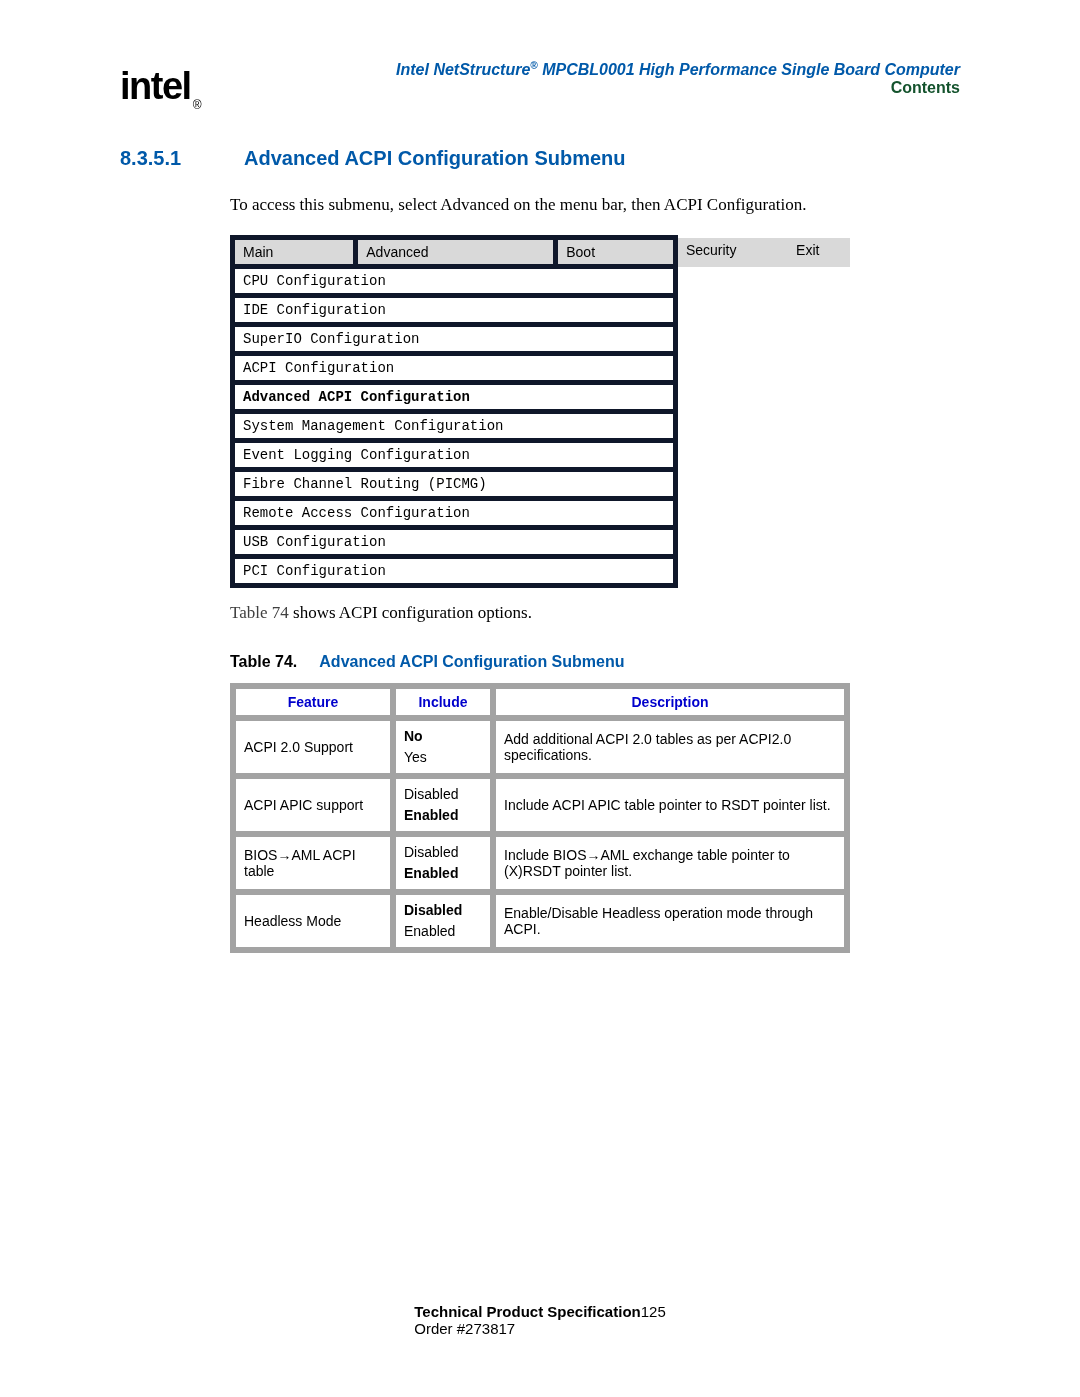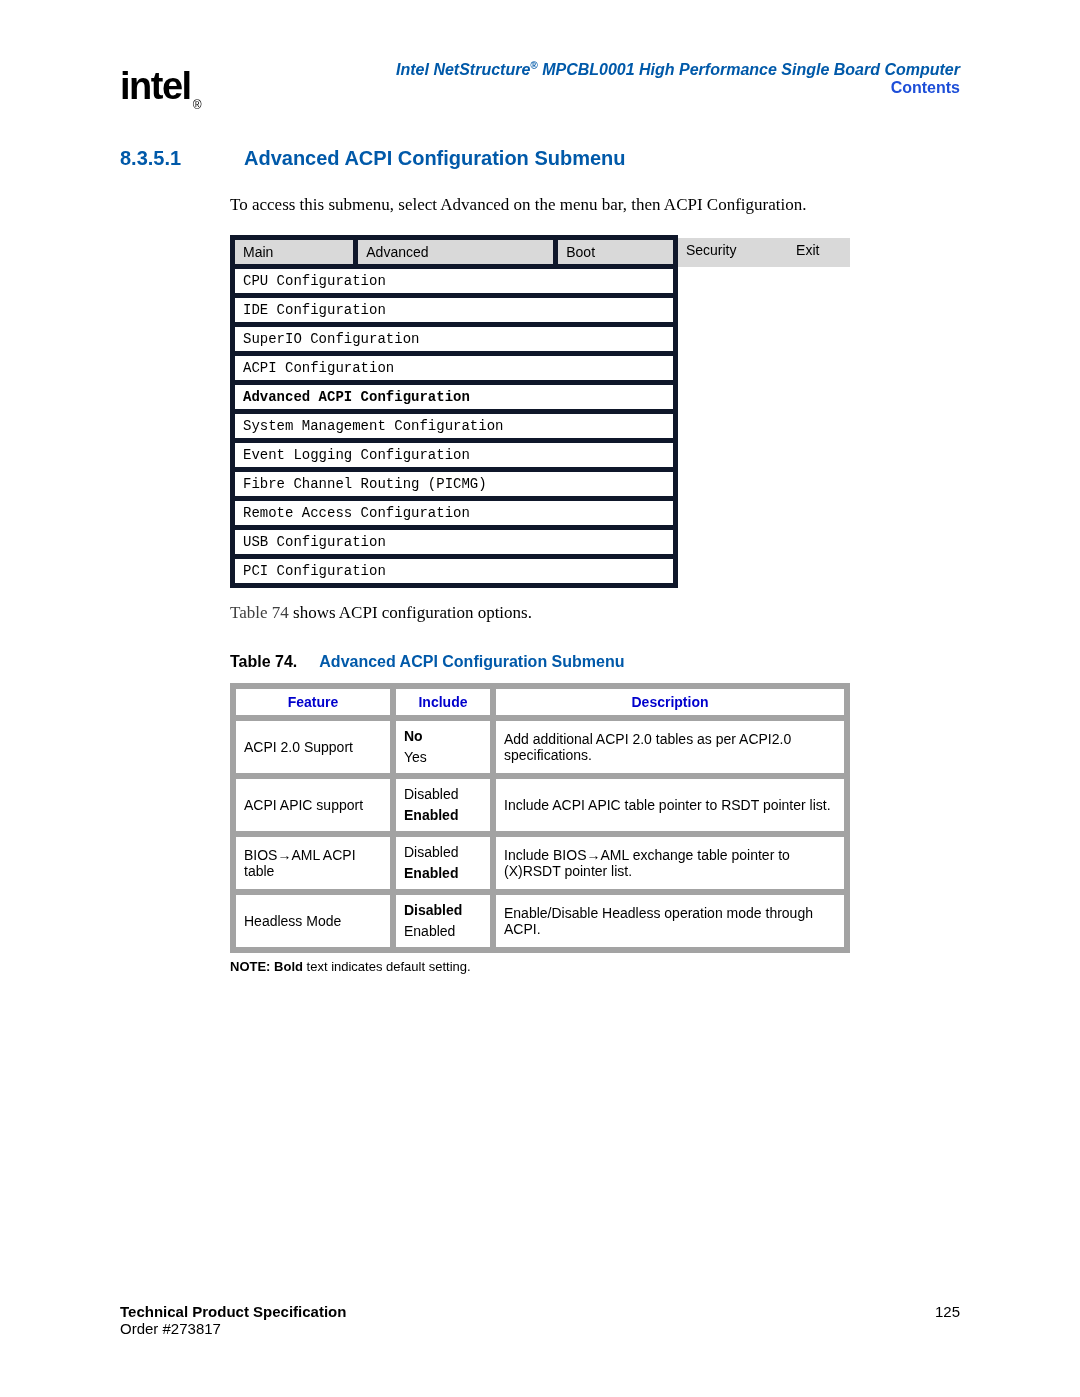--- a/index.html
+++ b/index.html
@@ -42,21 +42,21 @@
     padding-left: 180px;
   }
   .doc-title {
     color: #0059a9;
     font-style: italic;
     font-weight: bold;
     font-size: 16px;
   }
   .sup { font-size: 10px; vertical-align: super; }
   .contents-link {
-    color: #1d4ed8;
+    color: #14532d;
     font-weight: bold;
     font-size: 16px;
   }
   .section-row {
     display: flex;
     gap: 44px;
     margin-top: 40px;
     margin-bottom: 25px;
   }
   .sec-num {
@@ -136,21 +136,21 @@
     margin-top: 6px;
     font-size: 13px;
   }
   .arrow { font-family: Arial; }
   .footer {
     position: absolute;
     bottom: 60px;
     left: 120px;
     right: 120px;
     display: flex;
-    justify-content: space-between;
+    justify-content: center;
     align-items: baseline;
     font-family: Arial, sans-serif;
     font-size: 15px;
   }
   .footer .left .line1 { font-weight: bold; }
 </style>
 </head>
 <body>
 
 <div class="page">
@@ -275,23 +275,20 @@
           <td>Include BIOS<span class="arrow">→</span>AML exchange table pointer to (X)RSDT pointer list.</td>
         </tr>
         <tr>
           <td>Headless Mode</td>
           <td class="opts"><span class="bold">Disabled</span><br>Enabled</td>
           <td>Enable/Disable Headless operation mode through ACPI.</td>
         </tr>
       </tbody>
   </table>
 
-  <div class="note">
-    <span class="bold">NOTE:  </span><span class="bold">Bold</span><span> text indicates default setting.</span>
-  </div>
 
 </div>
 
 <div class="footer">
   <div class="left">
     <div class="line1">Technical Product Specification</div>
     <div>Order #273817</div>
   </div>
   <div>125</div>
 </div>

